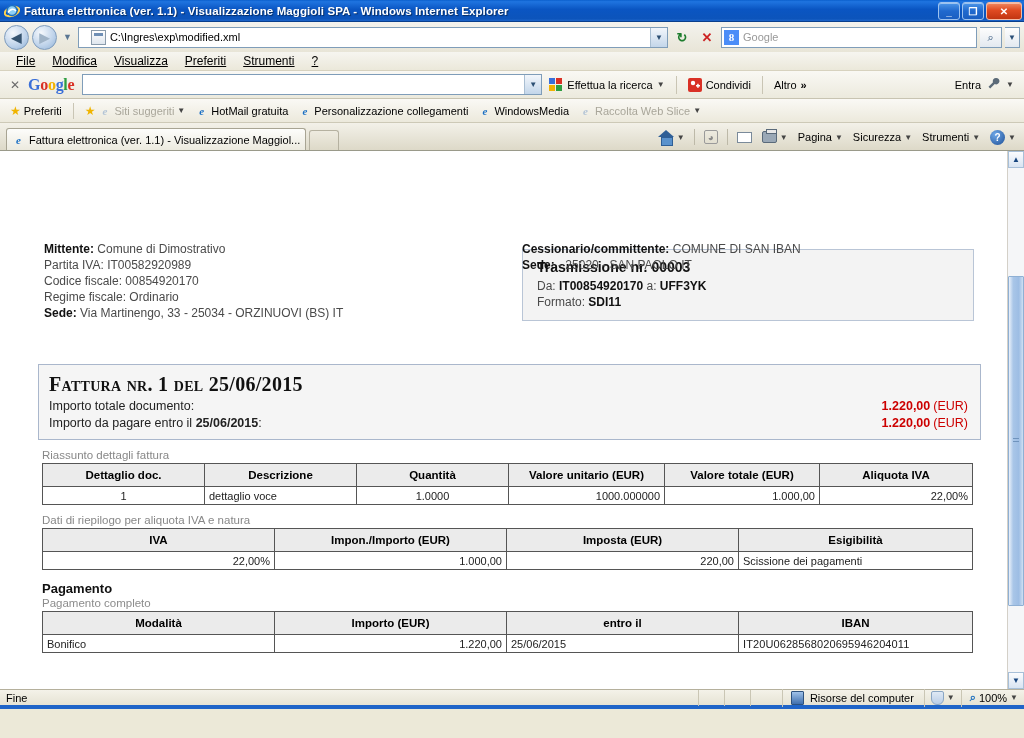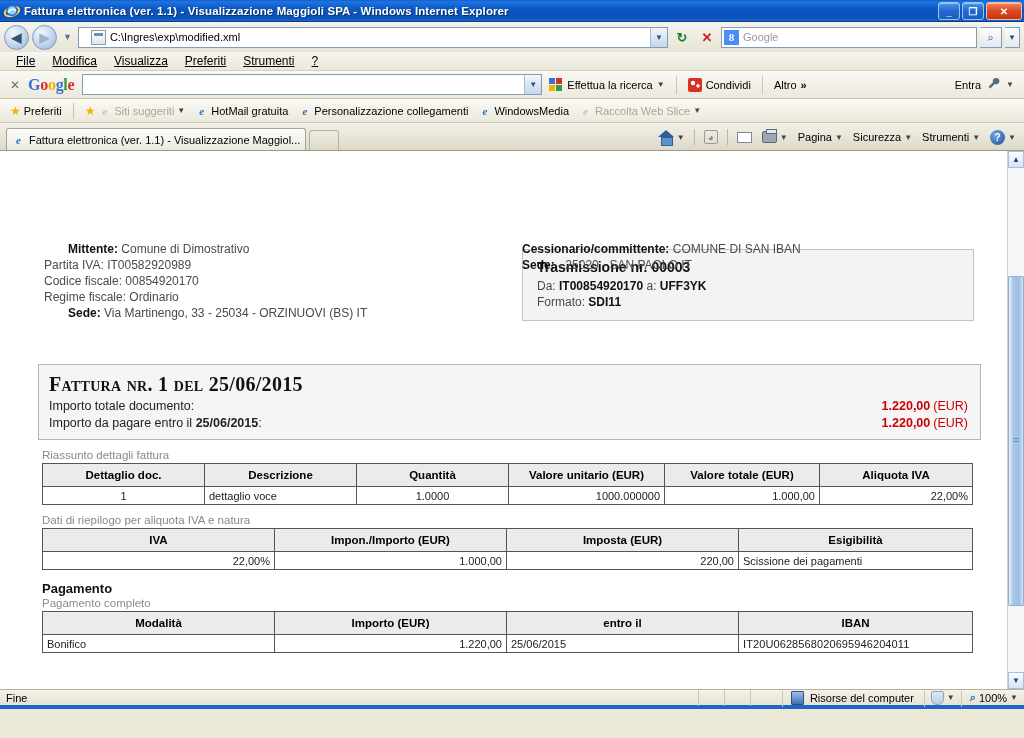--- a/index.html
+++ b/index.html
@@ -307,21 +307,21 @@
     border: 1px solid #b9c5d6;
     background: #f3f3f3;
     padding: 9px 12px 10px 14px;
   }
   .trasmissione .t-title { font-size: 14px; font-weight: bold; color: #111; margin-bottom: 3px; }
   .trasmissione .t-line { font-size: 12px; color: #4a4a4a; line-height: 16px; }
   .trasmissione .t-line b { color: #111; }
 
   .parties { position: relative; height: 110px; margin-top: 90px; }
   .mittente { position: absolute; left: 6px; top: 0; font-size: 12px; color: #4a4a4a; line-height: 16px; }
-  .mittente b { color: #111; margin-left: 24px; }
+  .mittente b { color: #111; }
   .cessionario { position: absolute; left: 484px; top: 0; font-size: 12px; color: #4a4a4a; line-height: 16px; }
   .cessionario b { color: #111; }
 
   .fattura-box {
     margin: 13px 0 0 0;
     border: 1px solid #aab7cc;
     background: #f5f5f5;
     padding: 8px 12px 7px 10px;
   }
   .fattura-title {

